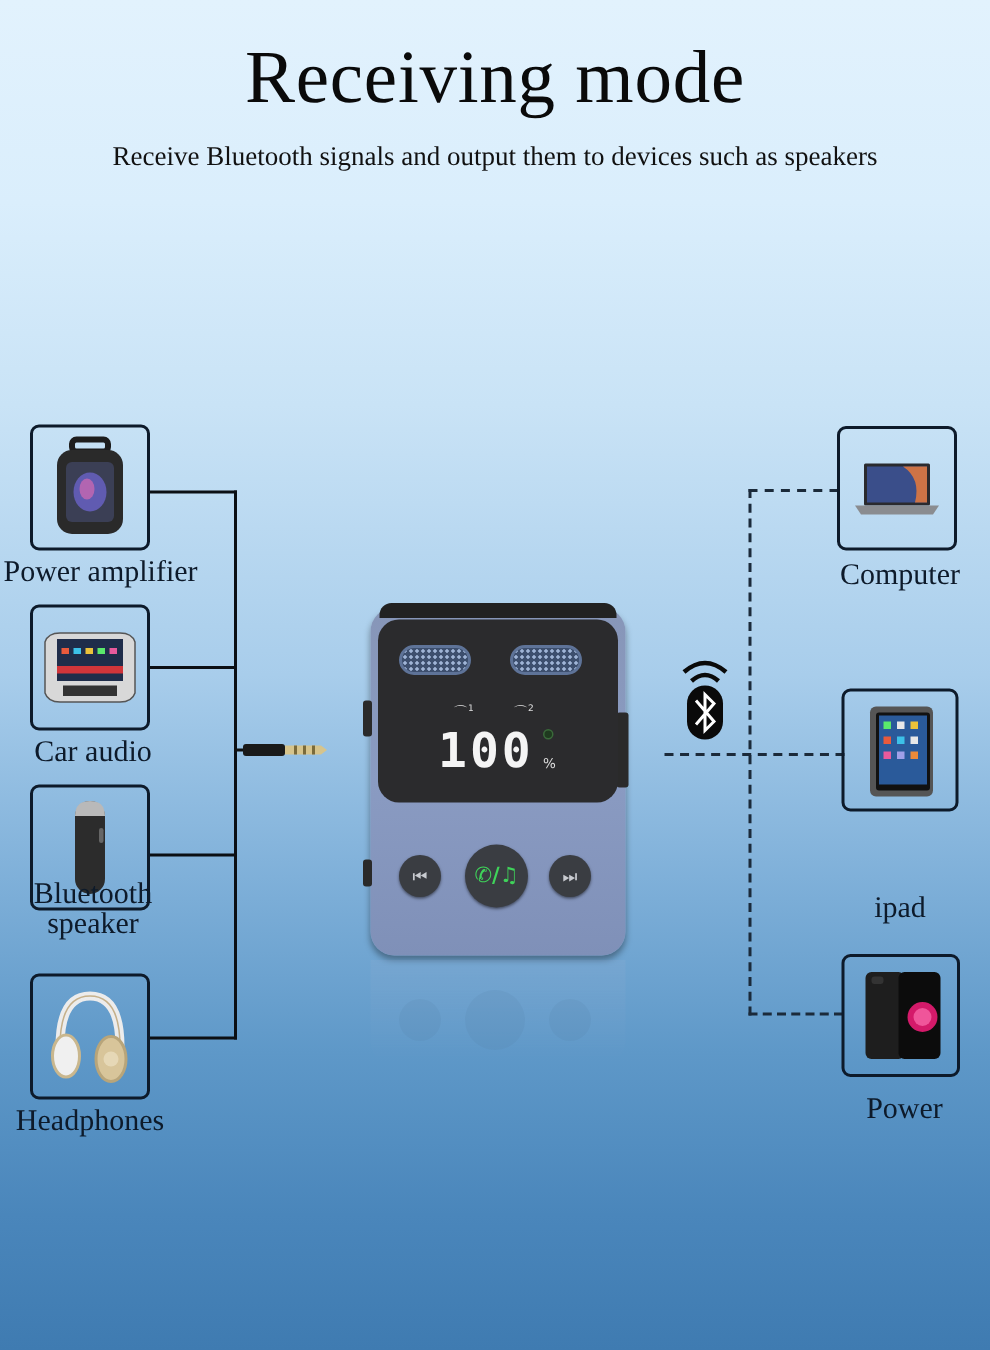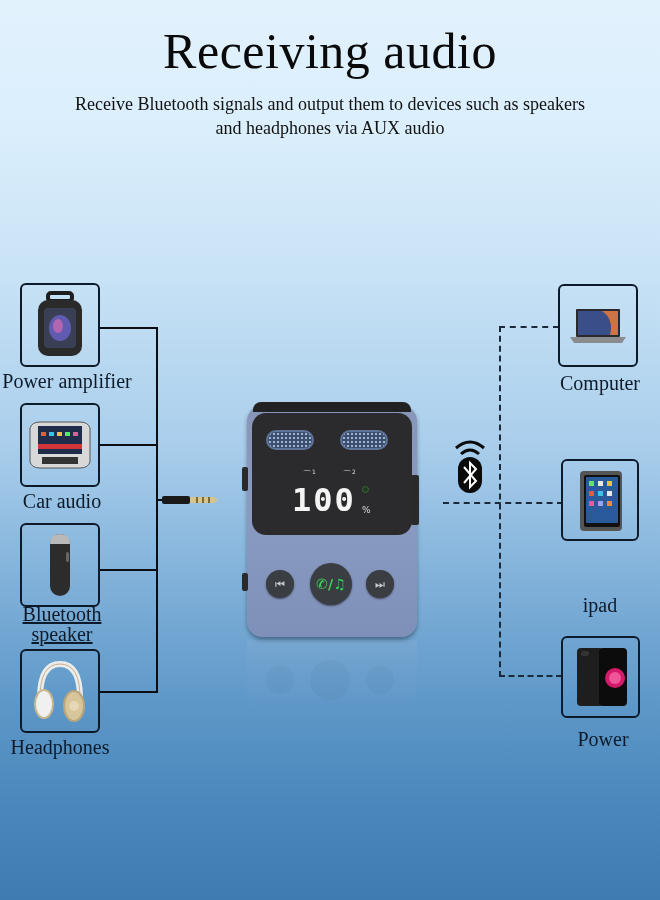--- a/index.html
+++ b/index.html
@@ -75,24 +75,23 @@
     border-radius: 0 0 16px 16px; opacity: 0.15;
     background: linear-gradient(180deg, #a0b0d0 0%, rgba(160,176,208,0) 100%);
   }
   .ref-btn { position: absolute; border-radius: 50%; background: rgba(60,70,90,0.35); }
 
   .icon-img { width: 64px; height: 70px; position: relative; }
 </style>
 </head>
 <body>
 
-<div class="title">Receiving audio</div>
+<div class="title">Receiving mode</div>
 <div class="subtitle">
   <span>Receive Bluetooth signals and output them to devices such as speakers</span>
-  <span>and headphones via AUX audio</span>
 </div>
 
 <div class="dev-box" style="left:20px; top:283px;">
   <svg class="icon-img" viewBox="0 0 64 70">
     <rect x="20" y="3" width="24" height="8" rx="3" fill="none" stroke="#1d1d1d" stroke-width="4"></rect>
     <rect x="10" y="10" width="44" height="56" rx="10" fill="#2a2a2a"></rect>
     <rect x="16" y="18" width="32" height="40" rx="4" fill="#3b3f55"></rect>
     <ellipse cx="32" cy="38" rx="11" ry="13" fill="#6a63c8" opacity="0.8"></ellipse>
     <ellipse cx="30" cy="36" rx="5" ry="7" fill="#d56ab0" opacity="0.7"></ellipse>
   </svg>
@@ -114,21 +113,21 @@
 </div>
 <div class="dev-label" style="left:14px; top:491px; width:96px;">Car audio</div>
 
 <div class="dev-box" style="left:20px; top:523px;">
   <svg class="icon-img" viewBox="0 0 64 70">
     <rect x="22" y="4" width="20" height="62" rx="10" fill="#2c2c2c"></rect>
     <path d="M22 14 Q22 4 32 4 Q42 4 42 14 Z" fill="#b9b9b9"></path>
     <rect x="38" y="22" width="3" height="10" rx="1.5" fill="#666"></rect>
   </svg>
 </div>
-<div class="dev-label" style="left:14px; top:604px; width:96px;text-decoration:underline;">
+<div class="dev-label" style="left:14px; top:586px; width:96px;">
   <div>Bluetooth</div>
   <div>speaker</div>
 </div>
 
 <div class="dev-box" style="left:20px; top:649px;">
   <svg class="icon-img" viewBox="0 0 64 70">
     <path d="M12 42 Q12 8 32 8 Q52 8 52 42" fill="none" stroke="#ececec" stroke-width="6"></path>
     <path d="M12 42 Q12 8 32 8 Q52 8 52 42" fill="none" stroke="#c5b08a" stroke-width="1"></path>
     <ellipse cx="16" cy="48" rx="9" ry="14" fill="#f0f0f0" stroke="#c9b78e" stroke-width="2"></ellipse>
     <ellipse cx="46" cy="50" rx="10" ry="15" fill="#d8c59a" stroke="#b8a57a" stroke-width="2"></ellipse>

